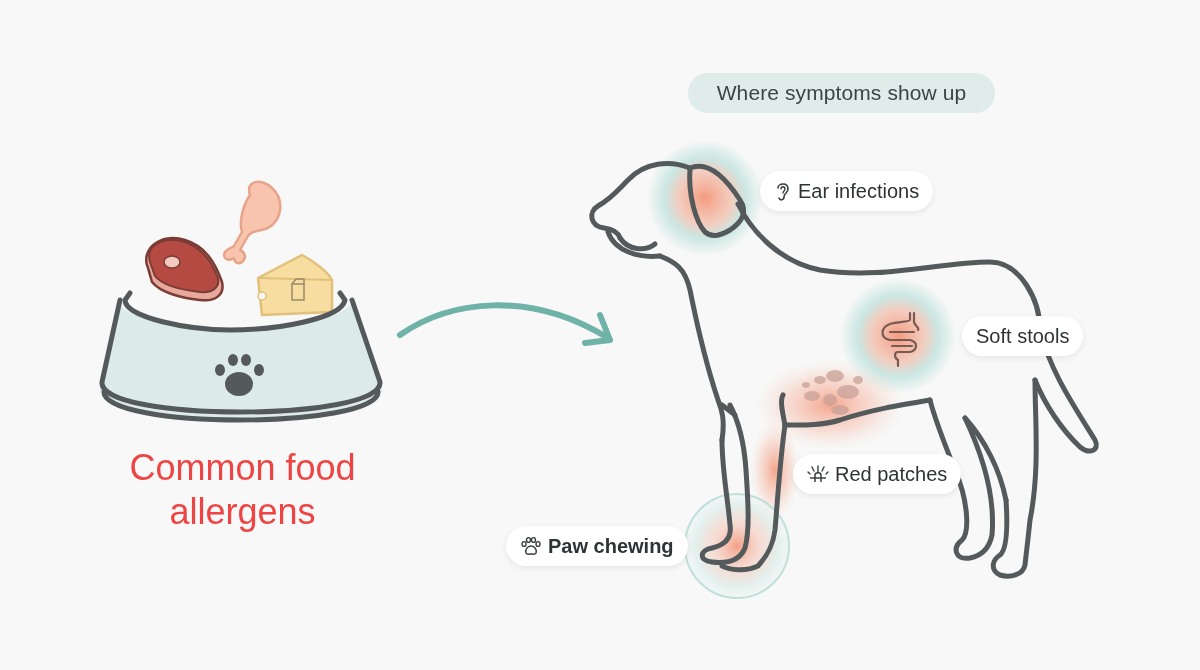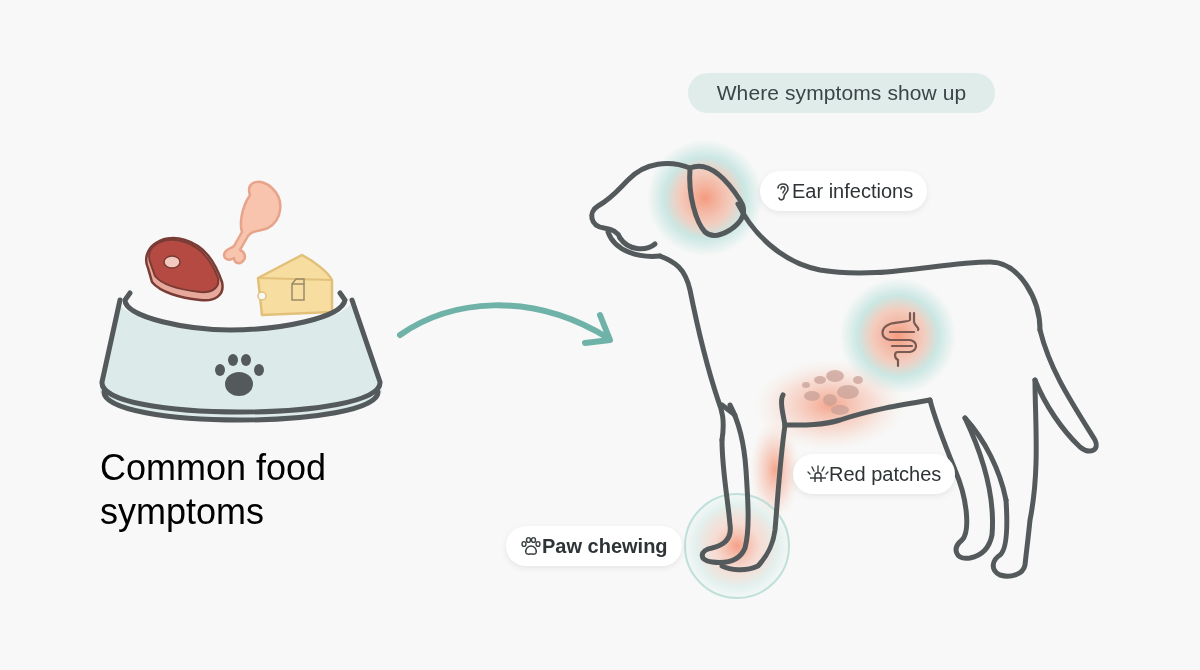--- a/index.html
+++ b/index.html
@@ -11,26 +11,26 @@
     }
     .canvas { position: absolute; left: 0; top: 0; width: 1200px; height: 476px; }
     .pill-title {
       position: absolute; left: 688px; top: 73px; width: 307px; height: 40px;
       background: #dfecea; border-radius: 20px;
       display: flex; align-items: center; justify-content: center;
       font-size: 21px; color: #3b4446; letter-spacing: 0.1px;
     }
     .allergen-title {
       position: absolute; left: 100px; top: 446px; width: 285px;
-      font-size: 36px; line-height: 44px; color: #000000;
+      text-align: center; font-size: 36px; line-height: 44px; color: #ef4444;
     }
     .label {
       position: absolute; height: 40px; background: #ffffff; border-radius: 20px;
       box-shadow: 0 2px 6px rgba(0,0,0,0.08);
-      display: flex; align-items: center; padding: 0 14px;
+      display: flex; align-items: center; gap: 6px; padding: 0 14px;
       font-size: 20px; color: #2e3436; white-space: nowrap; box-sizing: border-box;
     }
     .label svg { flex: none; }
   </style>
 </head>
 <body>
 
 <div class="canvas">
 
   <svg width="1200" height="670" viewBox="0 0 1200 670" style="position:absolute;left:0;top:0">
@@ -142,31 +142,34 @@
       <ellipse cx="233" cy="360" rx="5" ry="6"></ellipse>
       <ellipse cx="246" cy="360" rx="5" ry="6"></ellipse>
       <ellipse cx="259" cy="370" rx="5" ry="6"></ellipse>
     </g>
   </svg>
 
   <div class="pill-title">Where symptoms show up</div>
 
   <div class="allergen-title">
     <div>Common food</div>
-    <div>symptoms</div>
+    <div>allergens</div>
   </div>
 
   <div class="label" style="left:760px; top:171px;">
     <svg width="18" height="22" viewBox="0 0 18 22">
       <path d="M4 8 C4 3 14 2 14 9 C14 13 10 13 10 17 C10 20 6 21 5 18" fill="none" stroke="#3a3f41" stroke-width="1.6" stroke-linecap="round"></path>
       <path d="M7 9 C7 6 11 6 11 9 C11 11 9 11 9 13" fill="none" stroke="#3a3f41" stroke-width="1.4" stroke-linecap="round"></path>
     </svg>
     <span>Ear infections</span>
   </div>
 
+  <div class="label" style="left:962px; top:316px;">
+    <span>Soft stools</span>
+  </div>
 
   <div class="label" style="left:793px; top:454px;text-align:center;">
     <svg width="22" height="20" viewBox="0 0 22 20">
       <path d="M8 18 L8 11 C8 8 14 8 14 11 L14 18" fill="none" stroke="#3a3f41" stroke-width="1.5"></path>
       <path d="M3 14 L19 14" fill="none" stroke="#3a3f41" stroke-width="1.5"></path>
       <path d="M11 8 L11 2 M7 7 L5 3 M15 7 L17 3 M3 10 L1 8 M19 10 L21 8" fill="none" stroke="#3a3f41" stroke-width="1.4" stroke-linecap="round"></path>
     </svg>
     <span>Red patches</span>
   </div>
 

